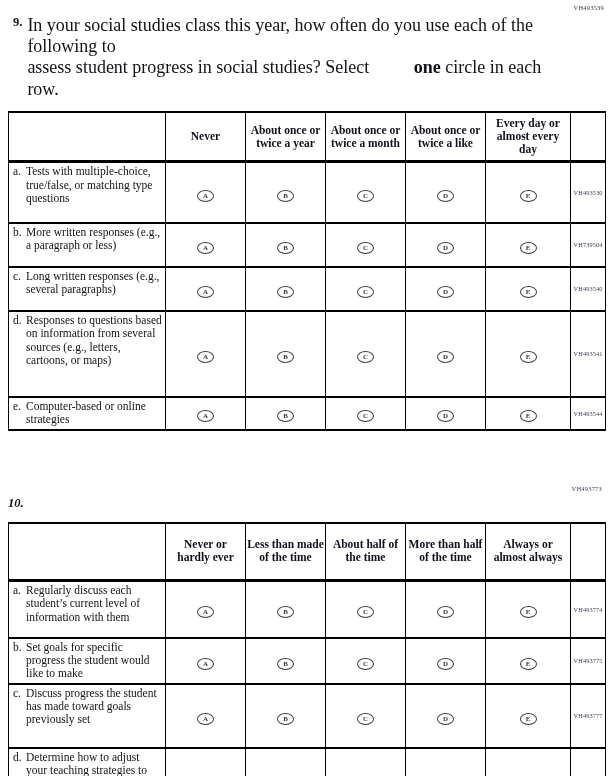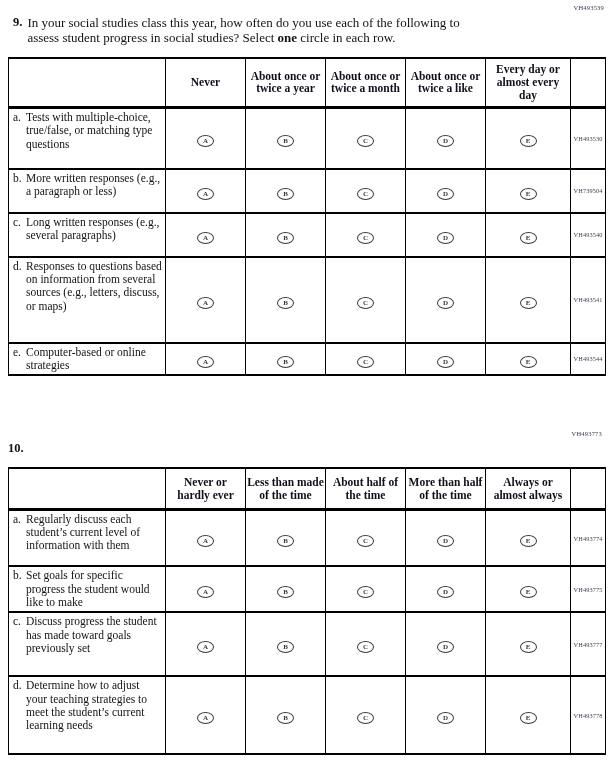--- a/index.html
+++ b/index.html
@@ -7,24 +7,24 @@
     width:610px;height:776px;overflow:hidden;background:#ffffff;
     font-family:"Liberation Serif","DejaVu Serif",serif;color:#121218;
     position:relative;
   }
   .code-topright{
     position:absolute;top:4px;right:6px;
     font-size:6.5px;color:#3c3c50;letter-spacing:0.2px;
   }
   .q-block{display:flex;align-items:flex-start;}
   .q9-block{margin:15px 0 0 13px;}
-  .q10-block{margin:2px 0 0 8px;}
+  .q10-block{margin:2px 0 0 8px;font-style:italic;}
   .q-num{font-weight:bold;font-size:12.5px;flex:none;padding-right:5px;}
-  .q-text{font-size:13px;line-height:1.18;white-space:pre-line;max-width:548px;}
-  .q-text b{font-weight:bold;}
+  .q-text{font-size:18px;line-height:1.18;white-space:pre-line;max-width:548px;}
+  .q-text b{font-weight:bold;margin-left:40px;}
   .code-right{
     text-align:right;margin:54px 8px 0 0;
     font-size:6.5px;color:#3c3c50;letter-spacing:0.2px;height:9px;
   }
   table.survey{
     border-collapse:collapse;table-layout:fixed;
     margin-left:8px;width:597px;
   }
   .t1{margin-top:11px;}
   .t2{margin-top:11px;}
@@ -50,21 +50,21 @@
     font-size:7px;line-height:10px;color:#3a3a3a;
     text-align:center;font-weight:bold;
   }
   td.code-cell{
     text-align:center;vertical-align:middle;
     font-size:6.3px;color:#3c3c50;letter-spacing:0.1px;
   }
   
   .r-q9-h{height:50px;} .r-q9-a{height:61px;} .r-q9-b{height:44px;}
   .r-q9-c{height:44px;} .r-q9-d{height:86px;} .r-q9-e{height:32px;}
-  .r-q10-h{height:41px;} .r-q10-a{height:57px;} .r-q10-b{height:44px;}
+  .r-q10-h{height:58px;} .r-q10-a{height:57px;} .r-q10-b{height:44px;}
   .r-q10-c{height:64px;} .r-q10-d{height:78px;}
 </style>
 </head>
 <body>
 
 <div class="code-topright">VH493539</div>
 
 <div class="q-block q9-block">
   <span class="q-num">9.</span>
   <span class="q-text"><span>In your social studies class this year, how often do you use each of the following to
@@ -132,21 +132,21 @@
       <td class="oval-cell"><span class="oval">B</span></td>
       <td class="oval-cell"><span class="oval">C</span></td>
       <td class="oval-cell"><span class="oval">D</span></td>
       <td class="oval-cell"><span class="oval">E</span></td>
       <td class="code-cell">VH493540</td>
     </tr>
     <tr class="r-q9-d">
       <td class="stem">
           <div class="stem-inner">
             <span class="stem-letter">d.</span>
-            <span class="stem-text">Responses to questions based on information from several sources (e.g., letters, discuss, or maps)</span>
+            <span class="stem-text">Responses to questions based on information from several sources (e.g., letters, cartoons, or maps)</span>
           </div>
         </td>
       <td class="oval-cell"><span class="oval">A</span></td>
       <td class="oval-cell"><span class="oval">B</span></td>
       <td class="oval-cell"><span class="oval">C</span></td>
       <td class="oval-cell"><span class="oval">D</span></td>
       <td class="oval-cell"><span class="oval">E</span></td>
       <td class="code-cell">VH493541</td>
     </tr>
     <tr class="r-q9-e">

